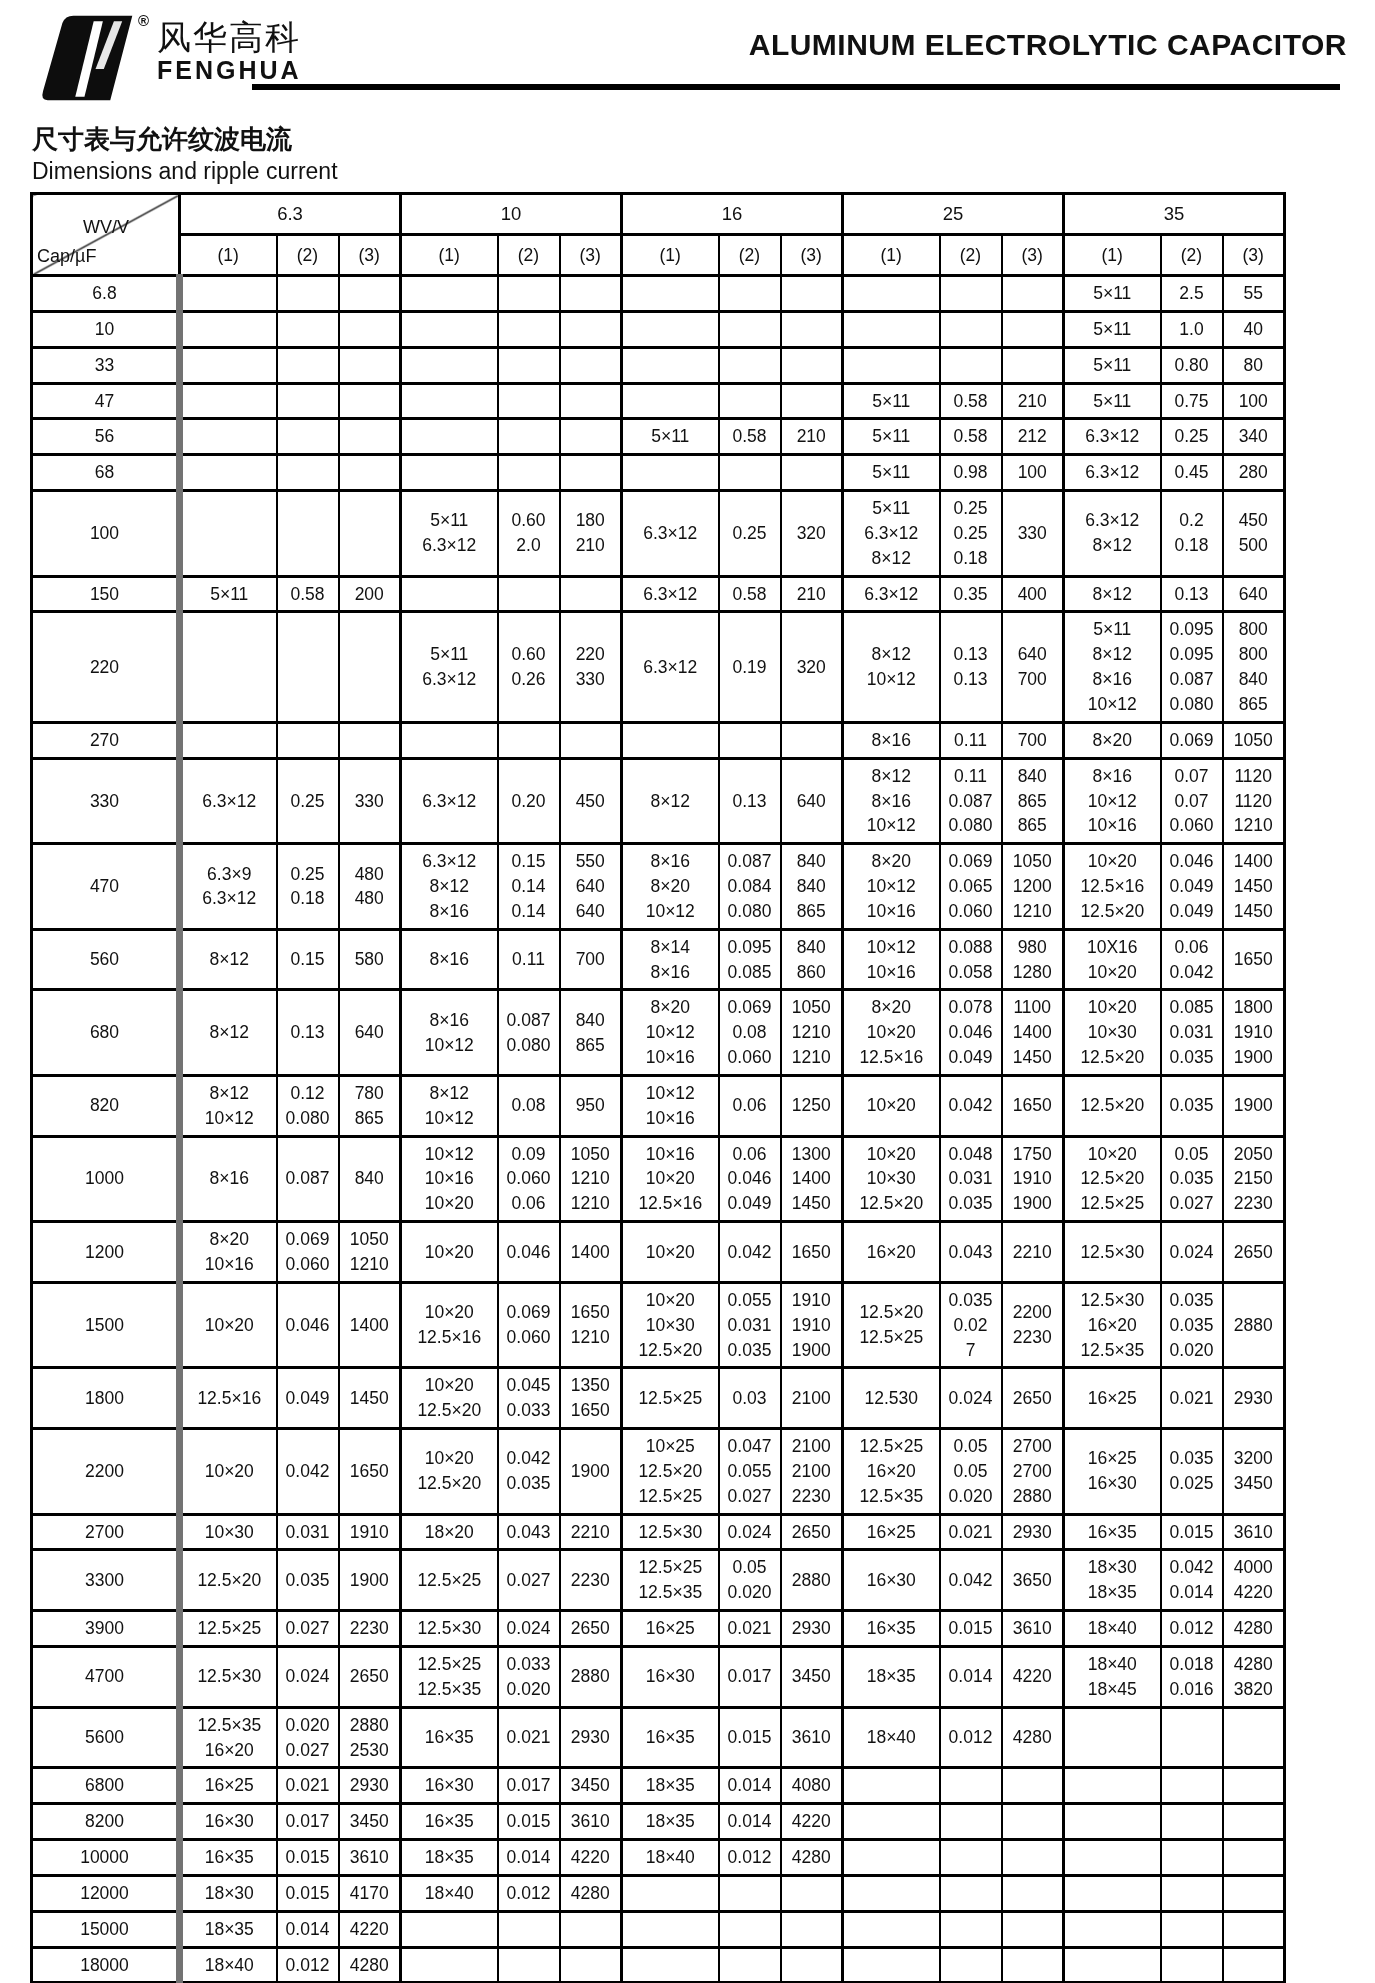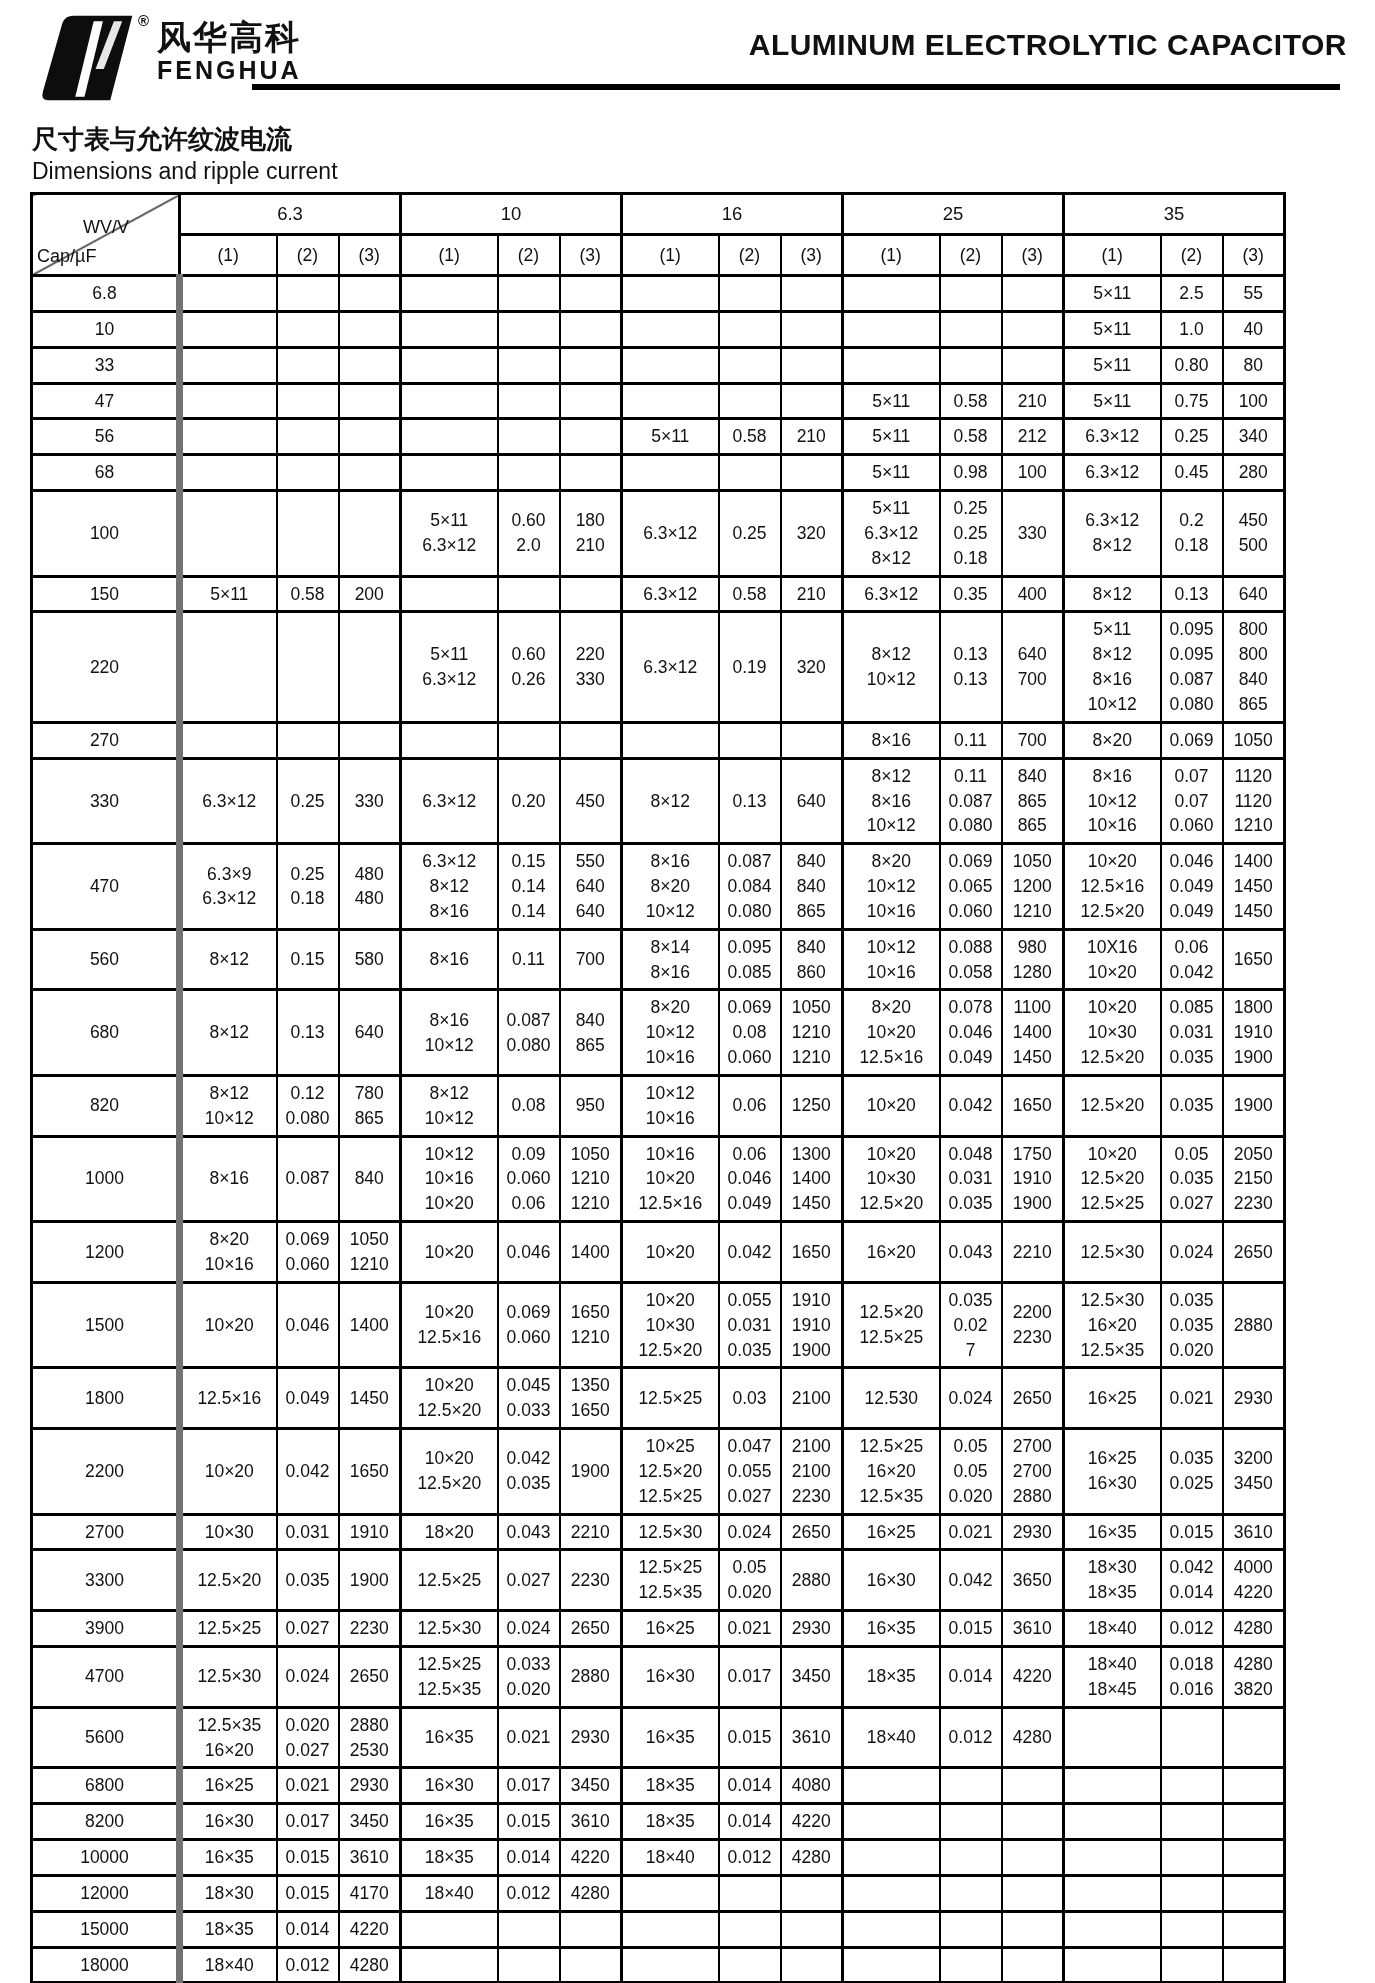--- a/index.html
+++ b/index.html
@@ -9,21 +9,21 @@
     color:#111;
   }
   .page{position:absolute;inset:0;}
 
   
   .hdr{position:absolute;top:0;left:0;width:1375px;height:110px;}
   .logo{position:absolute;left:34px;top:12px;display:flex;align-items:flex-start;}
   .logo-mark{width:112px;height:92px;}
   .reg{font-size:15px;font-weight:700;margin-left:-8px;margin-top:0;}
   .logo-text{margin-left:8px;margin-top:8px;line-height:1;}
-  .logo-cn{font-size:34px;font-weight:700;letter-spacing:2px;}
+  .logo-cn{font-size:34px;font-weight:400;letter-spacing:2px;}
   .logo-en{font-size:25px;font-weight:700;letter-spacing:3px;margin-top:4px;}
   .hdr-title{
     position:absolute;right:28px;top:28px;
     font-size:30px;font-weight:800;letter-spacing:0.5px;white-space:nowrap;
   }
   .hdr-rule{position:absolute;left:252px;top:84px;width:1088px;height:6px;background:#000;}
 
   
   .sec-cn{position:absolute;left:32px;top:122px;font-size:26px;font-weight:600;margin:0;}
   .sec-en{position:absolute;left:32px;top:158px;font-size:23px;font-weight:400;margin:0;}

